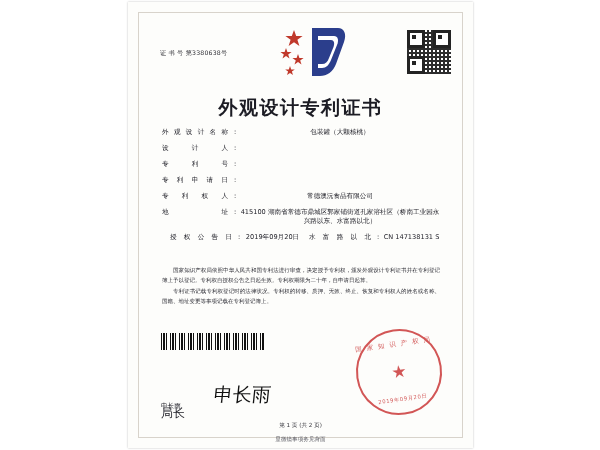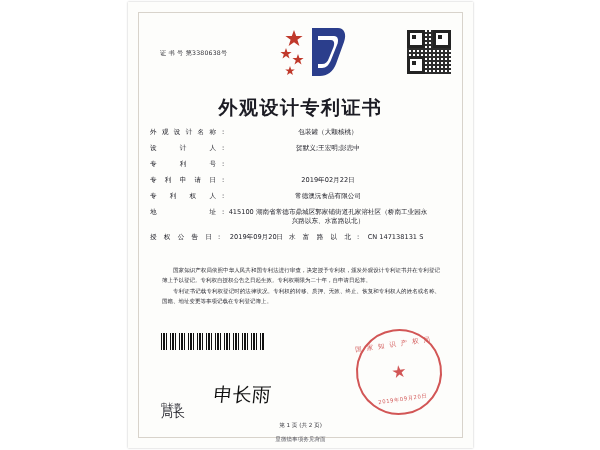--- a/index.html
+++ b/index.html
@@ -92,21 +92,21 @@
     text-align: center;
     font-size: 19px;
     letter-spacing: 1.5px;
     color: #1c1c24;
     font-weight: bold;
     font-family: "DejaVu Sans", sans-serif;
   }
   
   .fields {
     position: absolute;
-    left: 22px;
+    left: 34px;
     top: 126px;
     width: 278px;
     font-size: 6.6px;
     color: #23232b;
     line-height: 1.35;
   }
   .field-row {
     display: flex;
     align-items: flex-start;
     margin-bottom: 7.2px;
@@ -127,20 +127,21 @@
     color: #23232b;
     text-align: center;
   }
   .two-col {
     display: flex;
     width: 100%;
   }
   .two-col .half {
     display: flex;
     flex: 1 1 50%;
+    margin-left: 8px;
   }
   .half .field-label { flex: 0 0 62px; }
   
   .para {
     position: absolute;
     left: 34px;
     top: 264px;
     width: 278px;
     font-size: 5.5px;
     line-height: 1.75;
@@ -272,30 +273,28 @@
 
     <div class="fields">
       <div class="field-row">
         <span class="field-label">外观设计名称</span>
         <span class="field-colon">:</span>
         <span class="field-value">包装罐（大颗核桃）</span>
       </div>
       <div class="field-row">
         <span class="field-label">设 计 人</span>
         <span class="field-colon">:</span>
-        <span class="field-value">贺默义;王宏明;彭志中</span>
       </div>
       <div class="field-row">
         <span class="field-label">专 利 号</span>
         <span class="field-colon">:</span>
       </div>
       <div class="field-row">
         <span class="field-label">专利申请日</span>
         <span class="field-colon">:</span>
-        <span class="field-value">2019年02月22日</span>
       </div>
       <div class="field-row">
         <span class="field-label">专 利 权 人</span>
         <span class="field-colon">:</span>
         <span class="field-value">常德澳沅食品有限公司</span>
       </div>
       <div class="field-row">
         <span class="field-label">地 址</span>
         <span class="field-colon">:</span>
         <span class="field-value">415100 湖南省常德市鼎城区郭家铺街道孔家溶社区（桥南工业园永兴路以东、水富路以北）</span>

